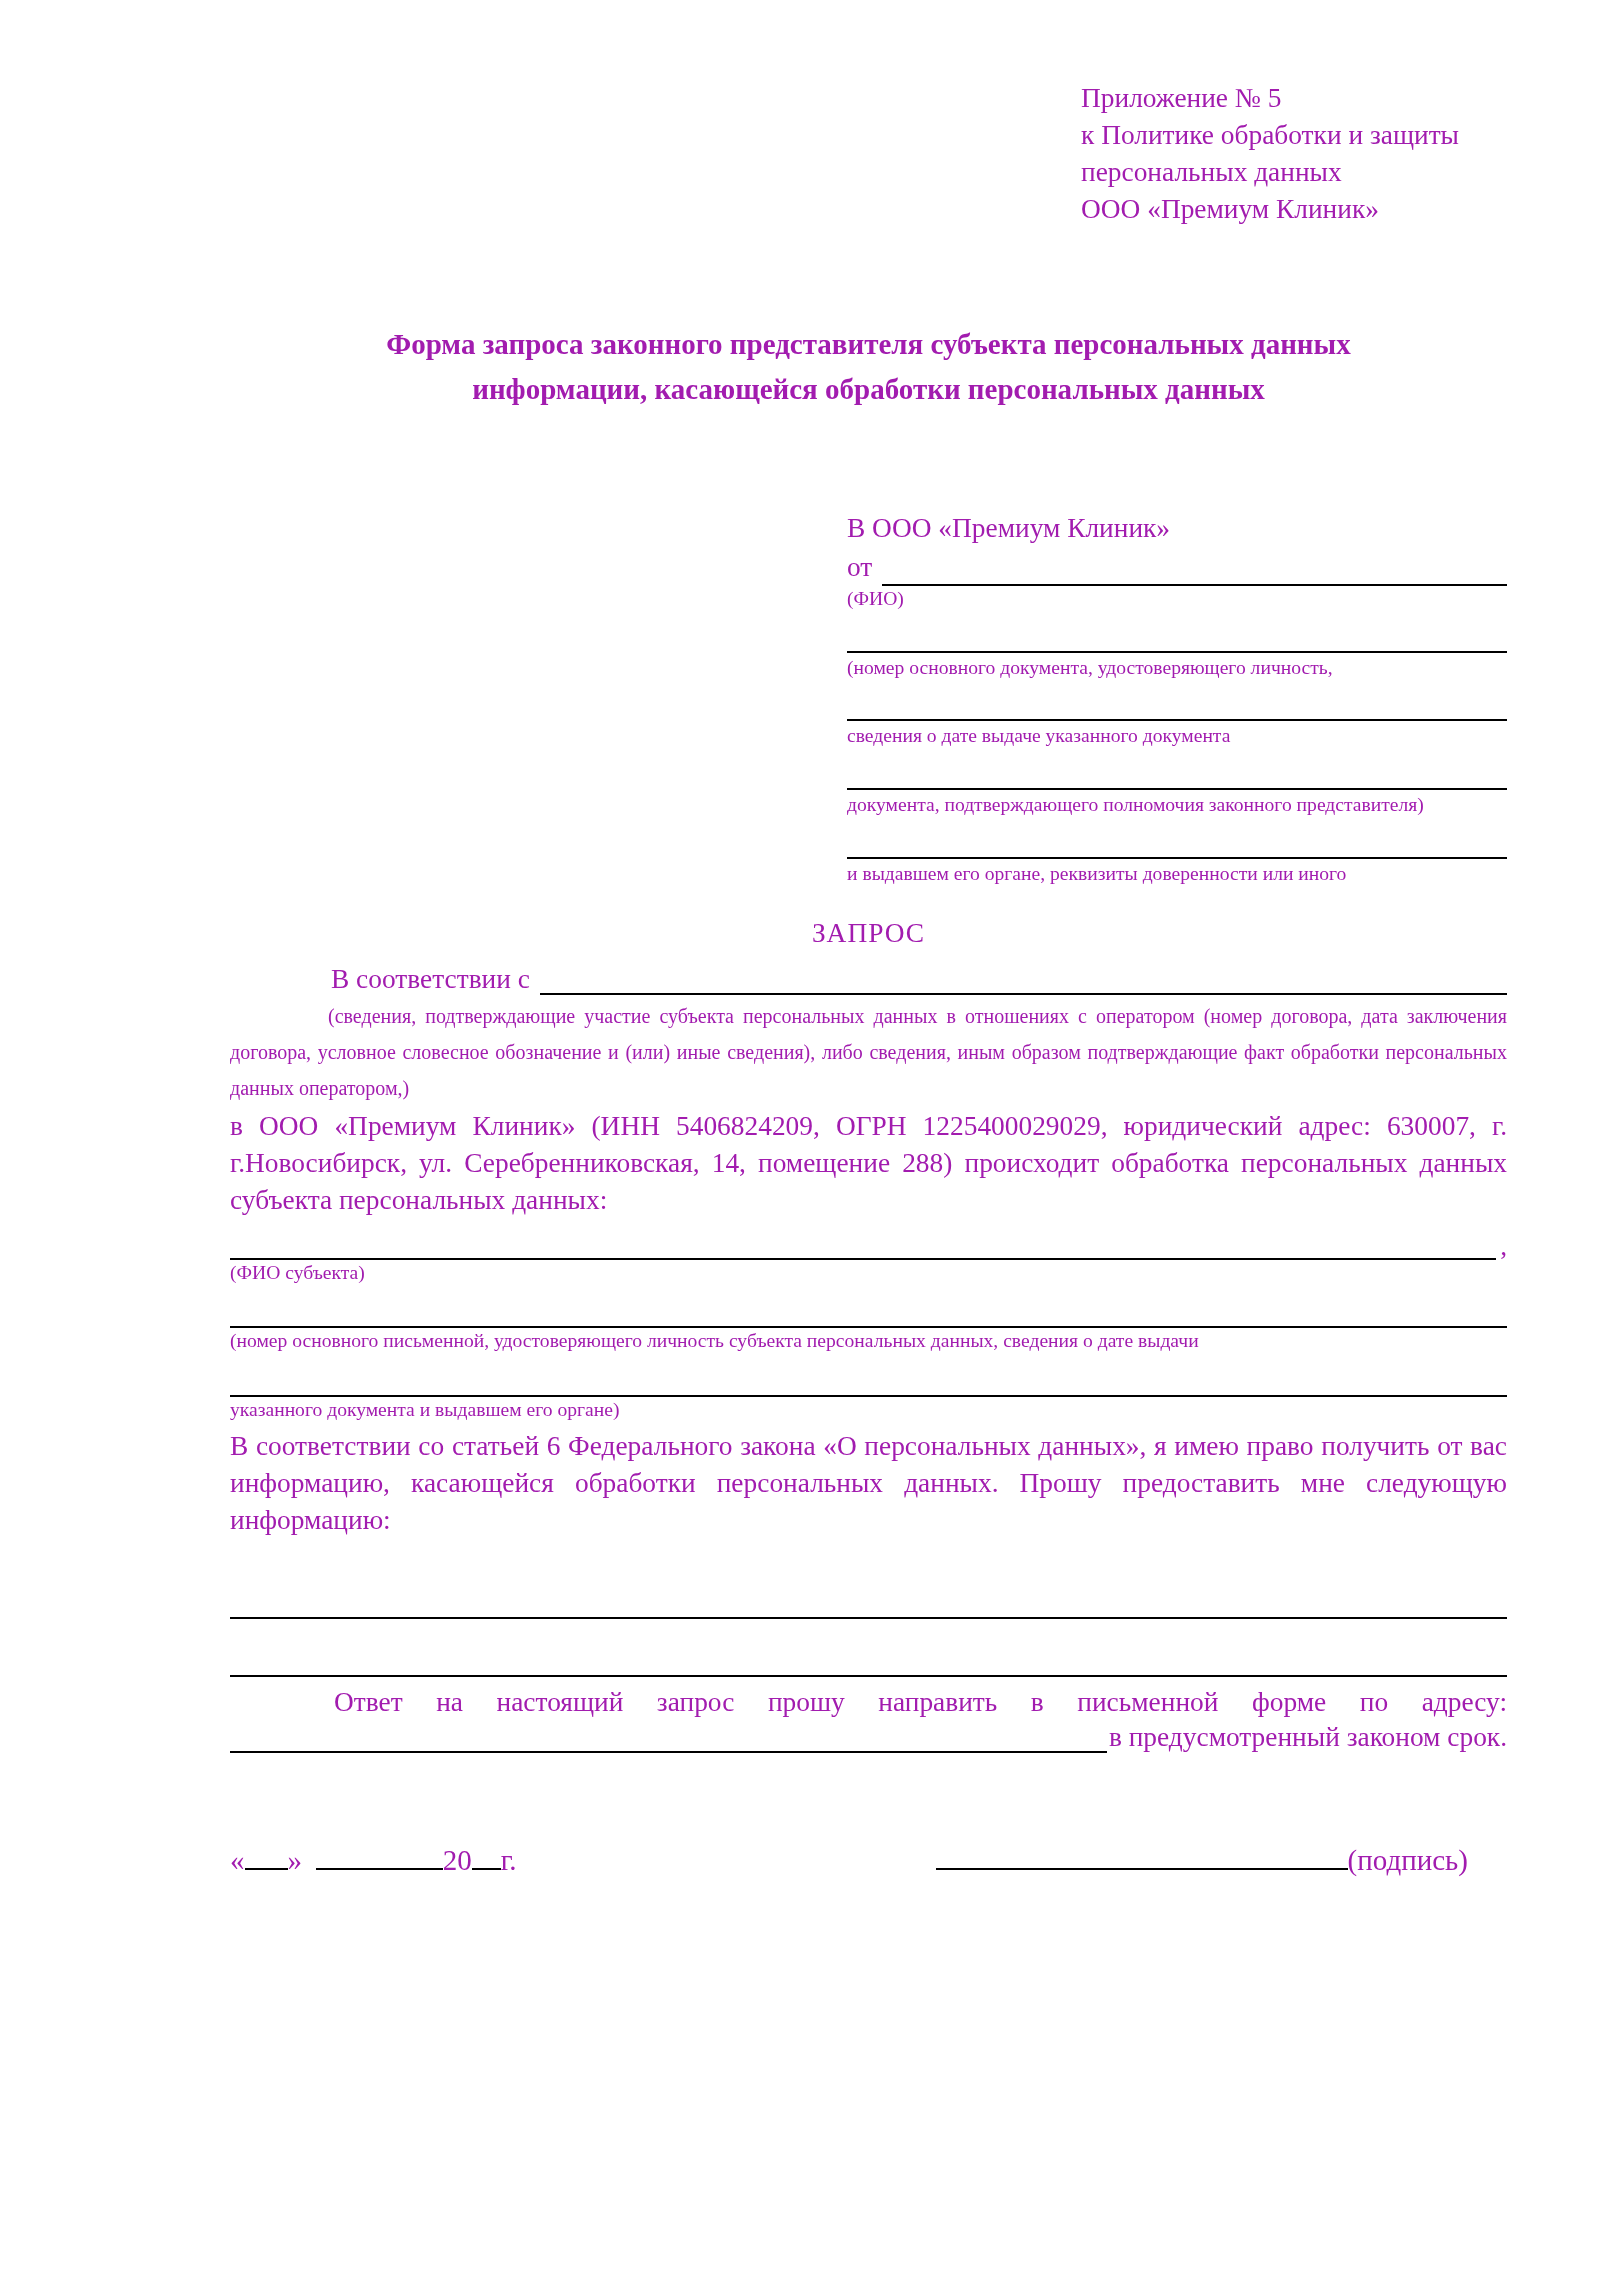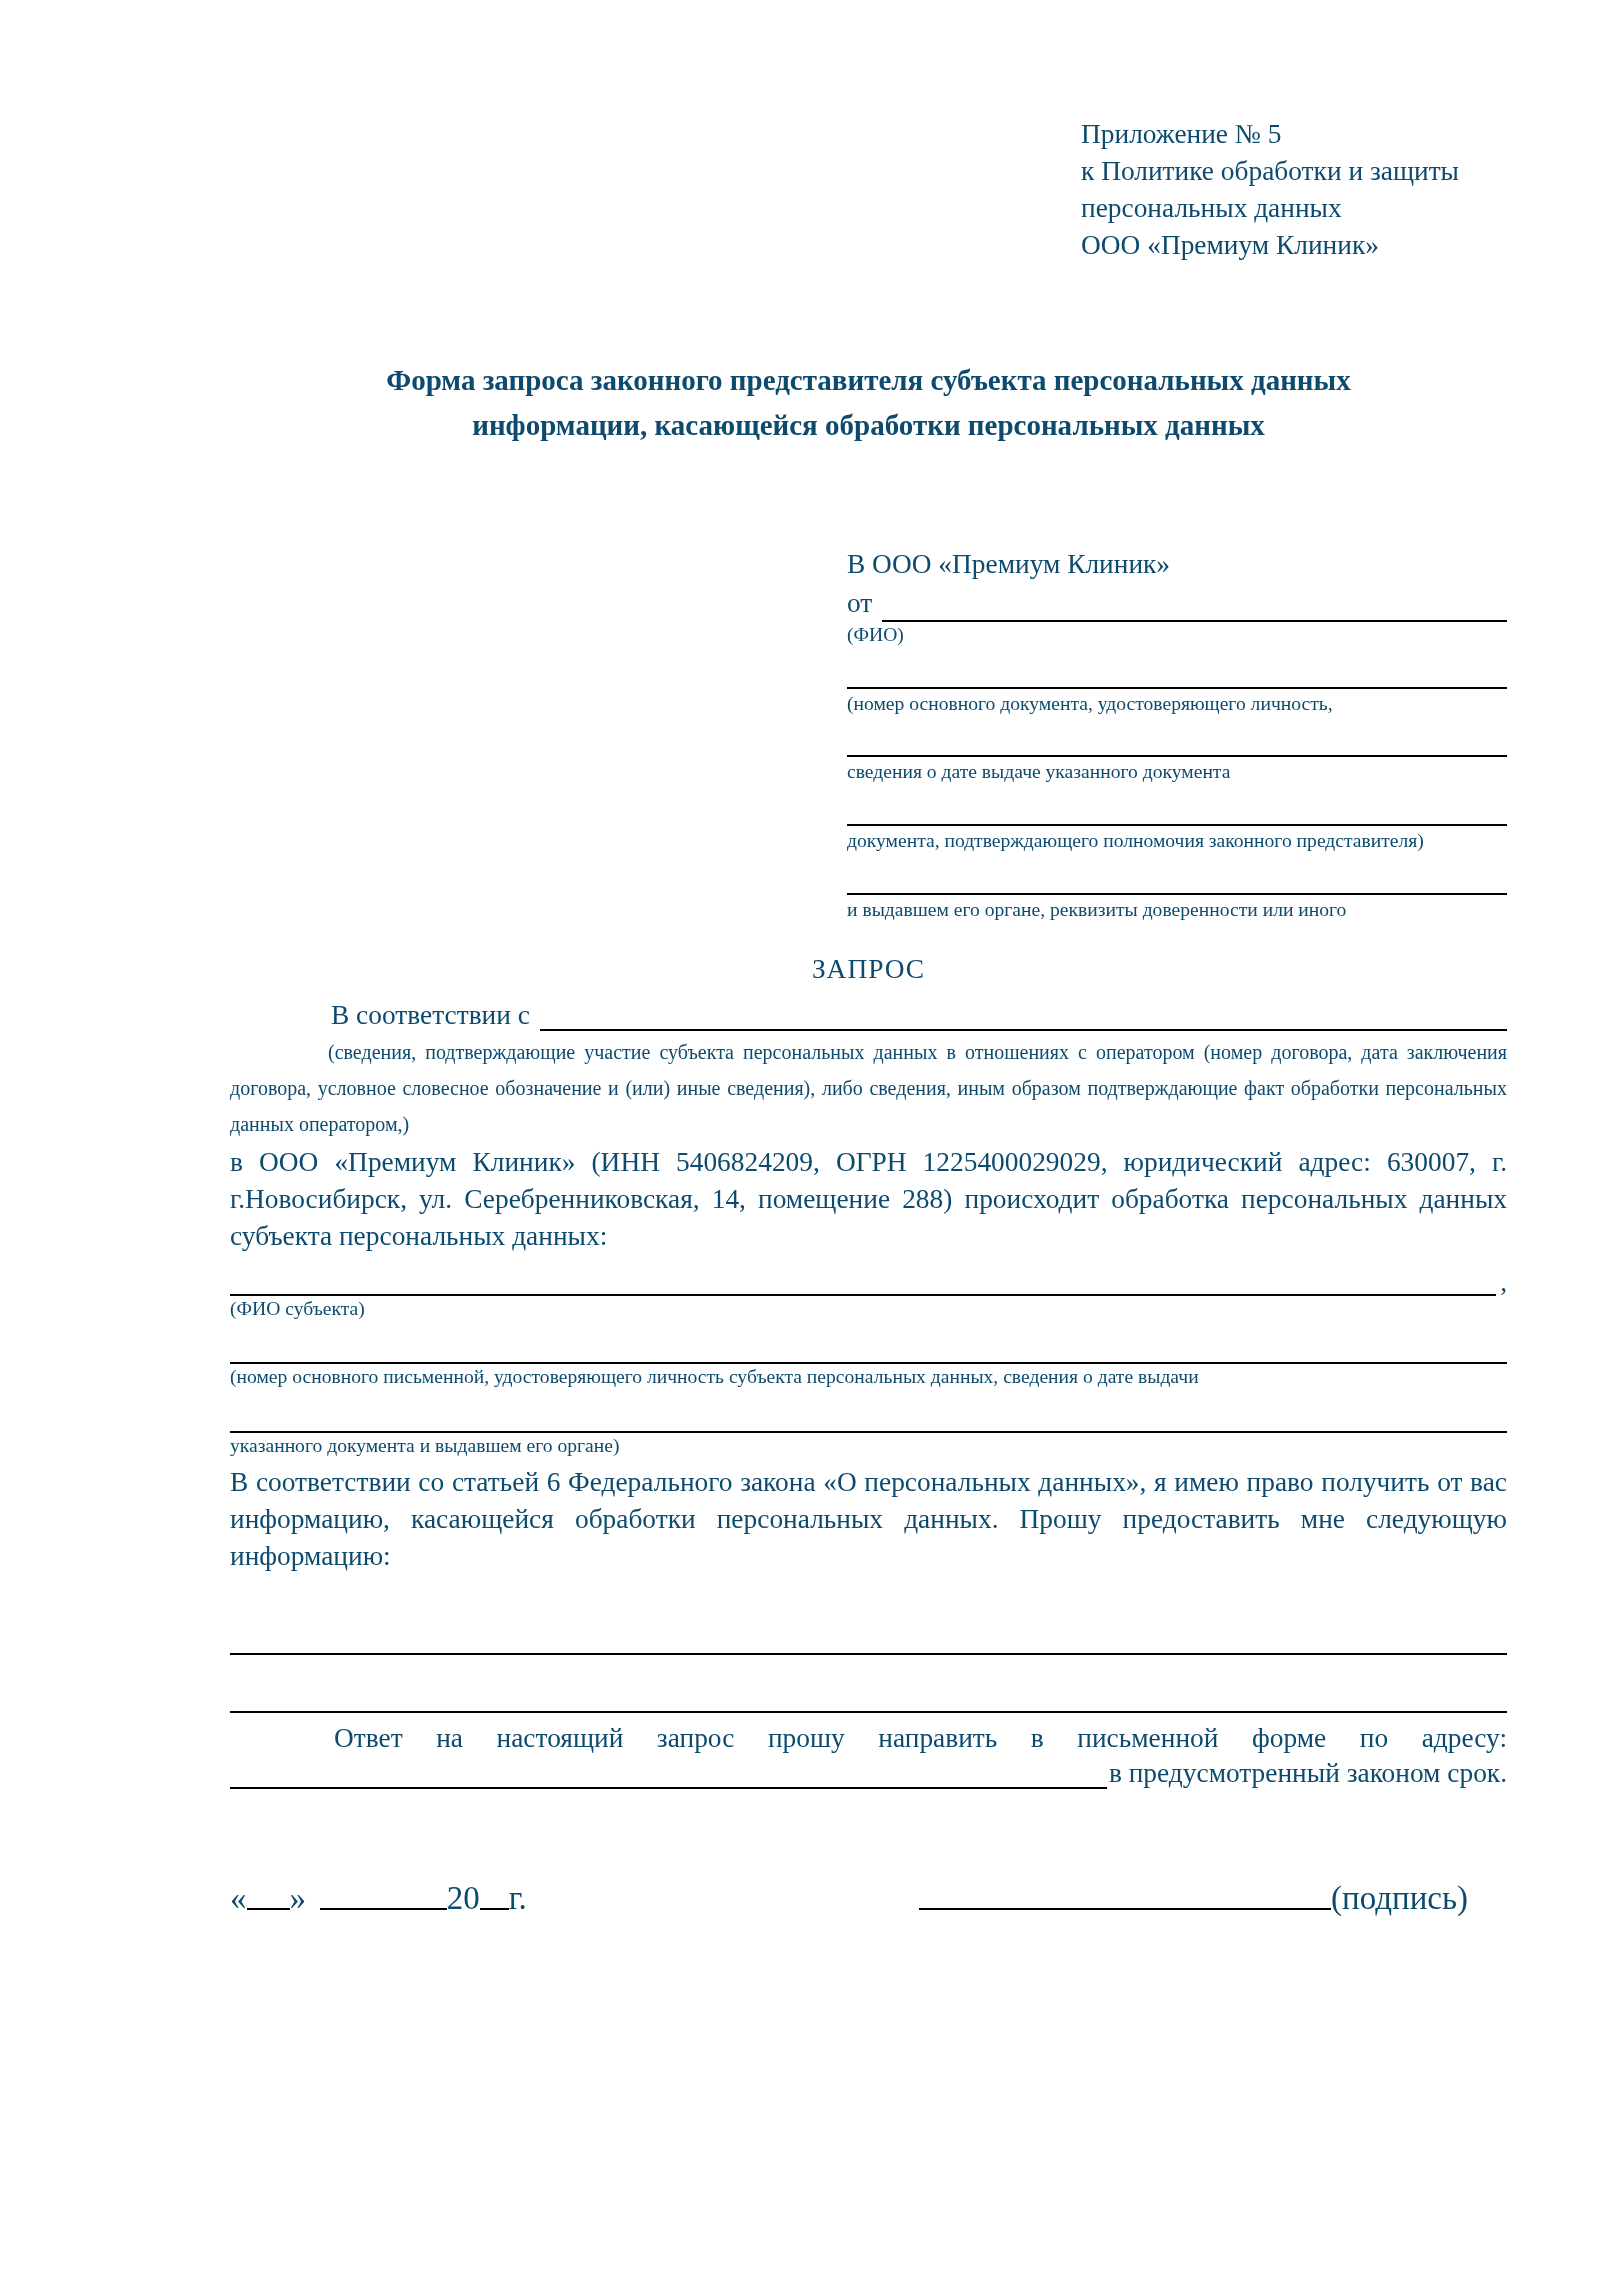--- a/index.html
+++ b/index.html
@@ -6,24 +6,24 @@
     margin: 0;
     padding: 0;
     background: #ffffff;
   }
   .page {
     position: relative;
     width: 1621px;
     height: 1924px;
     margin: 0 auto;
     background: #ffffff;
-    color: #0c4a6e;
+    color: #a21caf;
     font-family: "Liberation Serif", "DejaVu Serif", serif;
     box-sizing: border-box;
-    padding: 116px 114px 0 230px;
+    padding: 80px 114px 0 230px;
     overflow: hidden;
   }
   
   .annex {
     margin-left: 851px;
     font-size: 27.4px;
     line-height: 37px;
   }
   
   .title {
@@ -133,21 +133,21 @@
     border-bottom: 2.5px solid #000;
     height: 29px;
   }
   .reply-line2 .tail { white-space: nowrap; margin-left: 2px; }
   
   .footer-row {
     margin-top: 80px;
     display: flex;
     justify-content: space-between;
     align-items: flex-end;
-    font-size: 33px;
+    font-size: 29px;
     line-height: 33px;
   }
   .u {
     display: inline-block;
     border-bottom: 2.5px solid #000;
     height: 0.92em;
     vertical-align: baseline;
   }
   .w44  { width: 43px; }
   .w130 { width: 127px; margin-left: 13.7px; }

